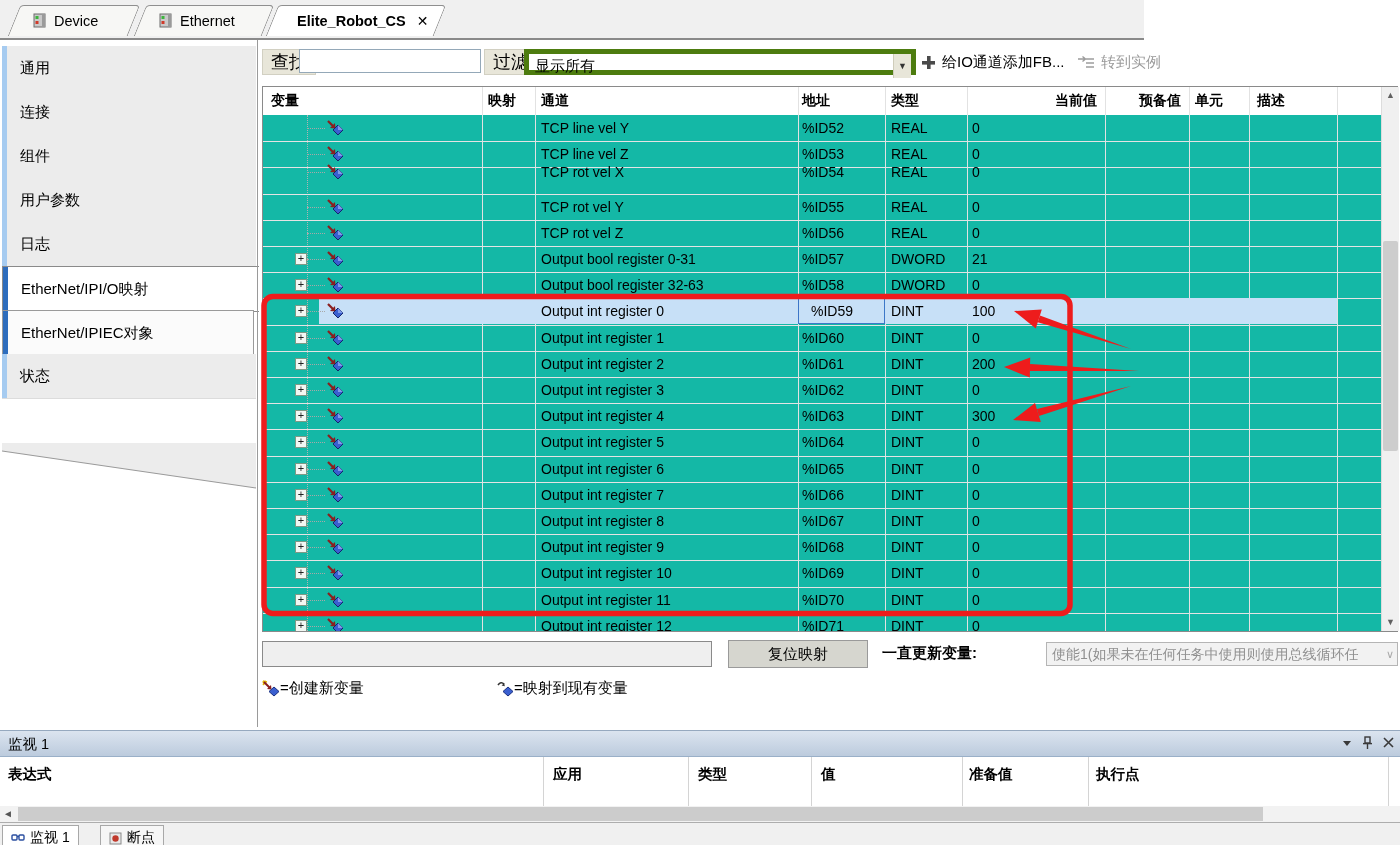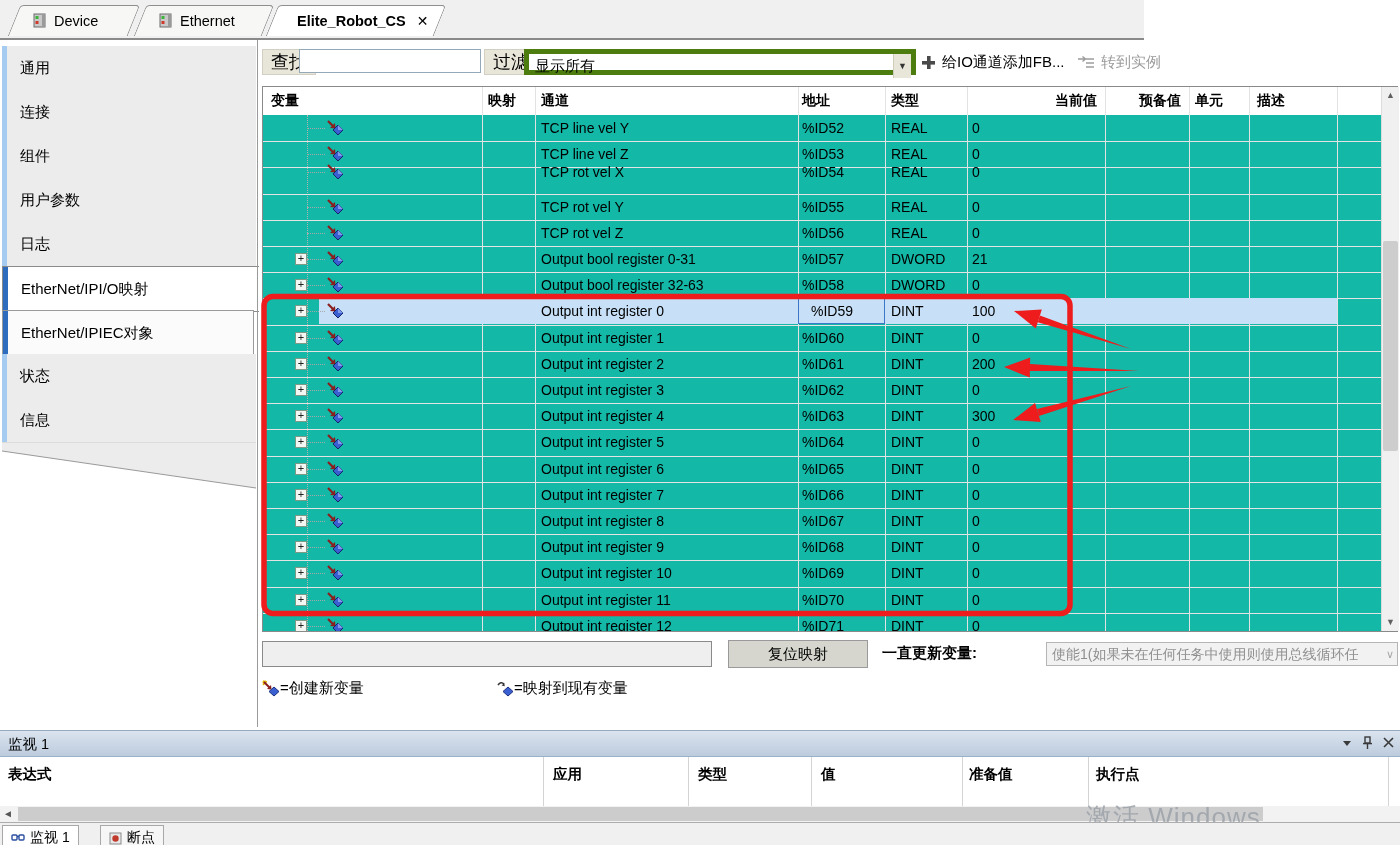--- a/index.html
+++ b/index.html
@@ -167,24 +167,20 @@
         <div class="strip" style="background: rgb(46, 109, 189);"></div>
         <div class="lbl">EtherNet/IPI/O映射</div>
       </div>
       <div class="side-item highlight" style="top: 266px;">
         <div class="strip" style="background: rgb(46, 109, 189);"></div>
         <div class="lbl">EtherNet/IPIEC对象</div>
       </div>
       <div class="side-item" style="top: 310px;">
         <div class="strip" style="background: rgb(166, 203, 240);"></div>
         <div class="lbl">状态</div>
-      </div>
-      <div class="side-item" style="top: 354px;">
-        <div class="strip" style="background: rgb(166, 203, 240);"></div>
-        <div class="lbl">信息</div>
       </div>
     </div>
   <svg class="abs" style="left:2px;top:443px;" width="256" height="48">
     <polygon points="0,0 254,0 254,45 0,8" fill="#ececec"></polygon>
     <line x1="0" y1="8" x2="254" y2="45" stroke="#9a9a9a" stroke-width="1.2"></line>
   </svg>
   <div class="abs" id="content-divider"></div>
 
   <div class="tb-label" style="left:262px;">查找</div>
   <input id="find-input" value="" style="">
@@ -638,21 +634,20 @@
       <div class="w-sep" style="left: 688px;"></div>
       <div class="w-sep" style="left: 811px;"></div>
       <div class="w-sep" style="left: 962px;"></div>
       <div class="w-sep" style="left: 1088px;"></div>
       <div class="w-sep" style="left: 1388px;"></div>
     </div>
   <div class="abs" id="h-scroll">
     <div class="arrow">◄</div>
     <div id="h-thumb"></div>
   </div>
-  <div class="abs" id="watermark">激活 Windows</div>
 
   <div class="abs" id="statusbar">
       <div class="s-tab active" style="left: 2px;">
         <svg width="14" height="12" viewBox="0 0 14 12">
     <rect x="1" y="3" width="5" height="5" rx="1" fill="none" stroke="#2b4fa0" stroke-width="1.4"></rect>
     <rect x="8" y="3" width="5" height="5" rx="1" fill="none" stroke="#2b4fa0" stroke-width="1.4"></rect>
     <line x1="6" y1="4.5" x2="8" y2="4.5" stroke="#2b4fa0" stroke-width="1.4"></line>
         </svg>
         <span>监视 1</span>
       </div>

